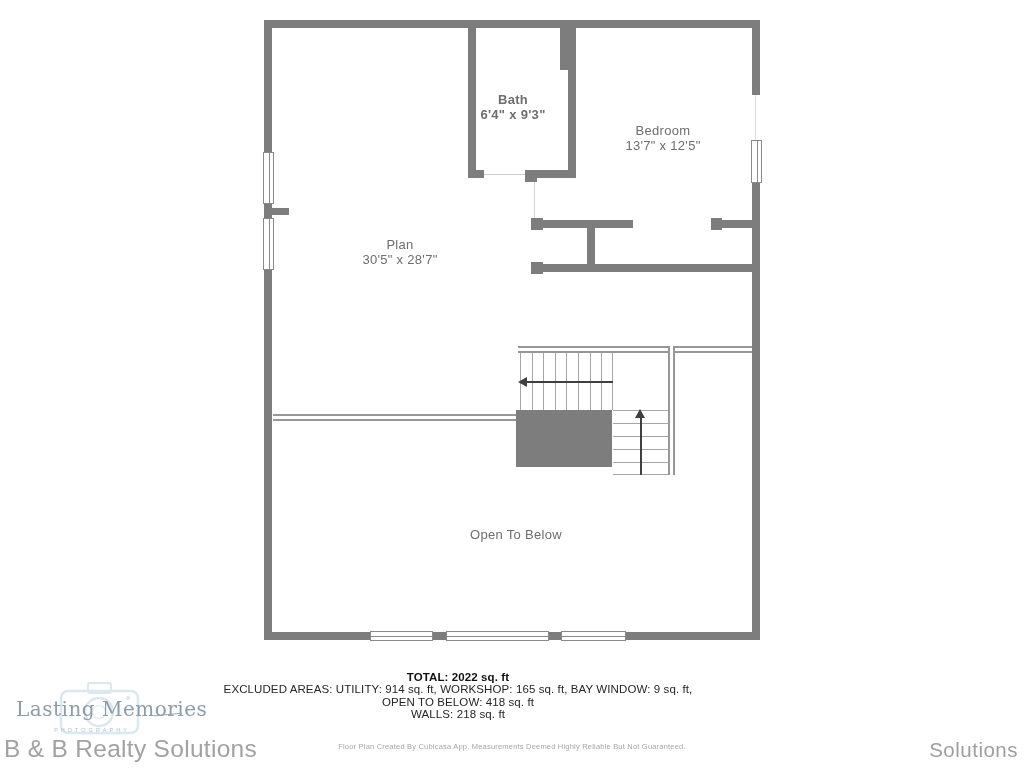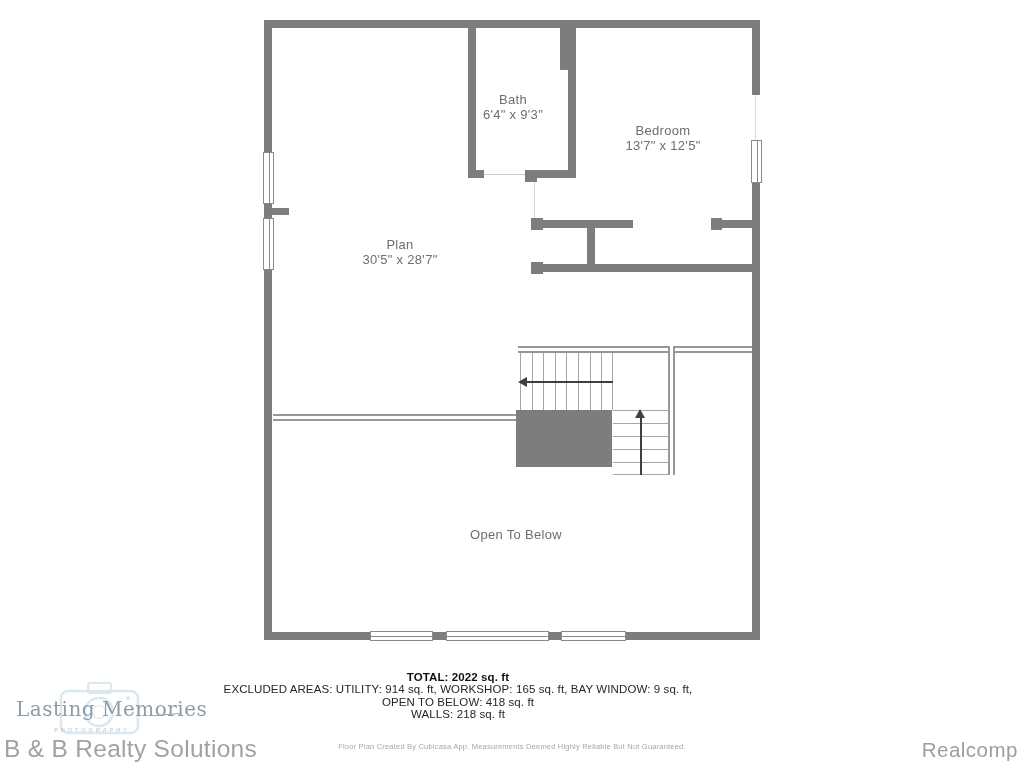--- a/index.html
+++ b/index.html
@@ -118,21 +118,21 @@
   <div class="flight-h" style="left:520px;top:353px;width:93px;height:57px;"></div>
   <div class="wall" style="left:516px;top:410px;width:96px;height:57px;"></div>
   <div class="flight-v" style="left:613px;top:410px;width:55px;height:65px;"></div>
   <div class="rail-v" style="left:668px;top:346px;width:7px;height:129px;"></div>
   <div class="rail-h" style="left:273px;top:414px;width:243px;height:7px;"></div>
   <div class="arrow-line-h" style="left:526px;top:381px;width:87px;"></div>
   <div class="tri-left" style="left:518px;top:377px;"></div>
   <div class="arrow-line-v" style="left:640px;top:417px;height:58px;"></div>
   <div class="tri-up" style="left:635px;top:409px;"></div>
 
-  <div class="room-label" style="left:513px;top:92px;">
+  <div class="room-label" style="left:513px;top:92px;font-weight:bold;">
     <div>Bath</div>
     <div>6'4" x 9'3"</div>
   </div>
   <div class="room-label" style="left:663px;top:123px;">
     <div>Bedroom</div>
     <div>13'7" x 12'5"</div>
   </div>
   <div class="room-label" style="left:400px;top:237px;">
     <div>Plan</div>
     <div>30'5" x 28'7"</div>
@@ -153,13 +153,13 @@
   <rect x="9" y="15" width="77" height="42" rx="7" fill="none" stroke="#dbe8ef" stroke-width="2.5"></rect>
   <circle cx="47" cy="36" r="14" fill="none" stroke="#dbe8ef" stroke-width="2.5"></circle>
   <circle cx="47" cy="36" r="6.5" fill="none" stroke="#e6eff5" stroke-width="1.5"></circle>
   <rect x="36" y="7" width="23" height="10" rx="2" fill="none" stroke="#dbe8ef" stroke-width="2"></rect>
   <circle cx="76" cy="22" r="2" fill="#dbe8ef"></circle>
 </svg>
 <div class="logo-script">Lasting Memories</div>
 <div class="logo-flourish"></div>
 <div class="logo-sub">PHOTOGRAPHY</div>
 <div class="brokerage">B &amp; B Realty Solutions</div>
-<div class="mls">Realcomp</div>
+<div class="mls">Solutions</div>
 
 </body></html>

